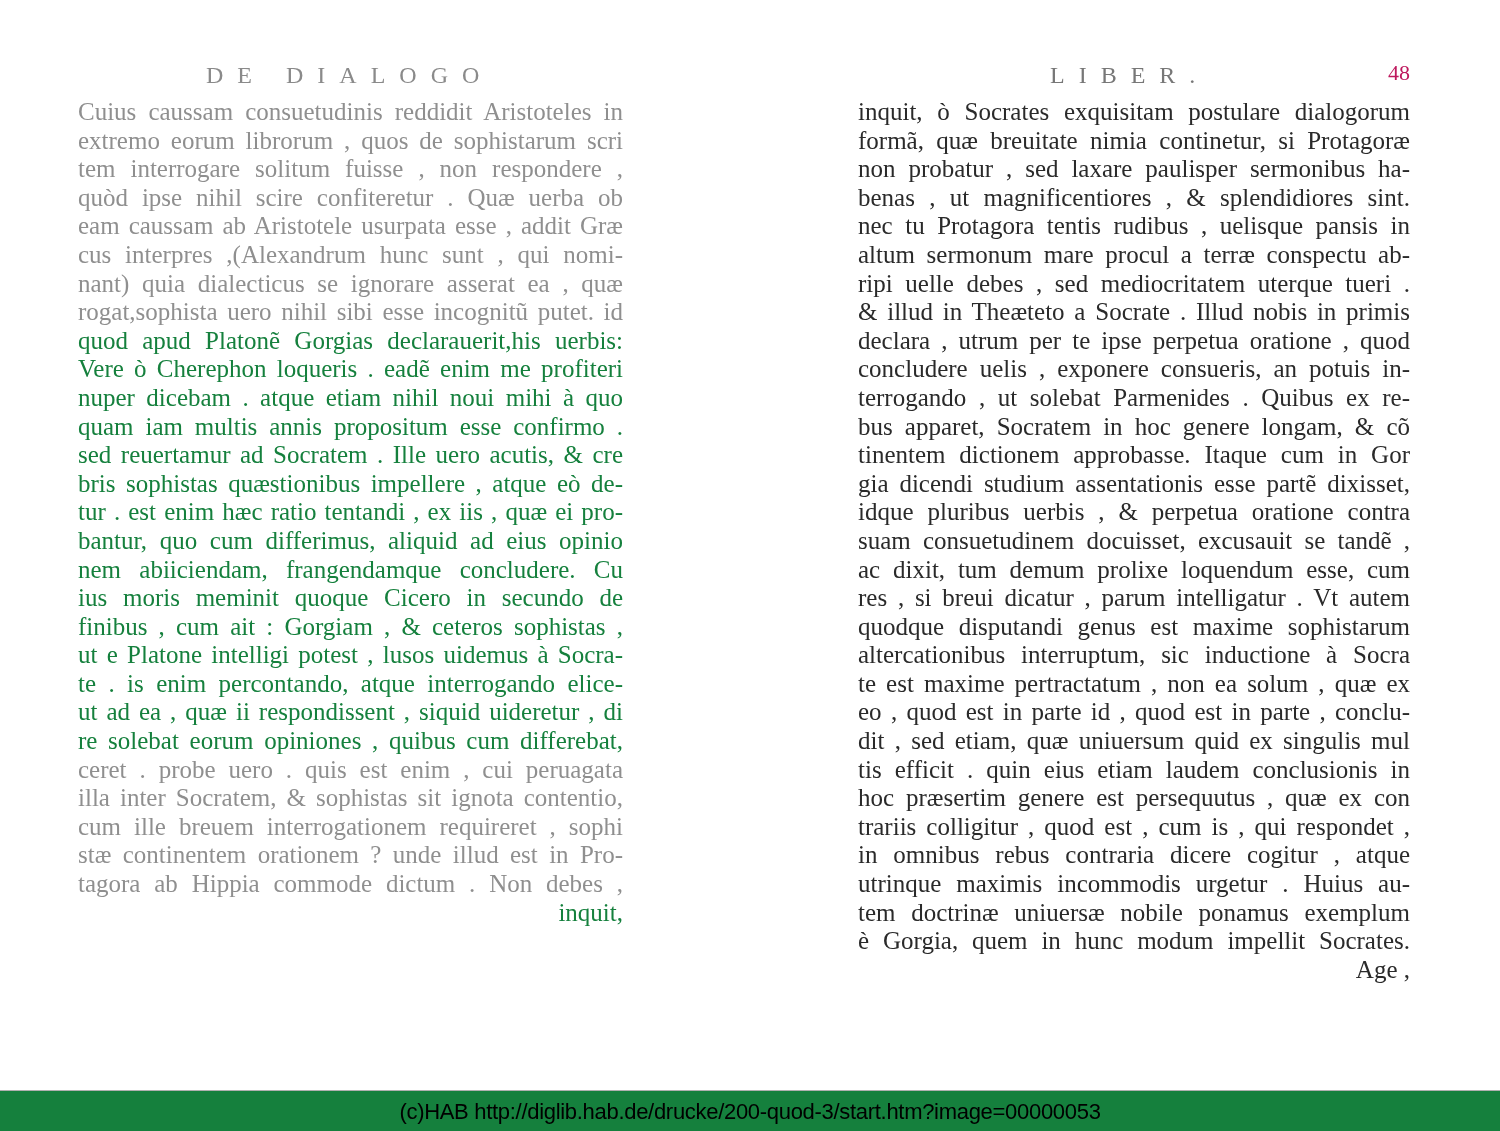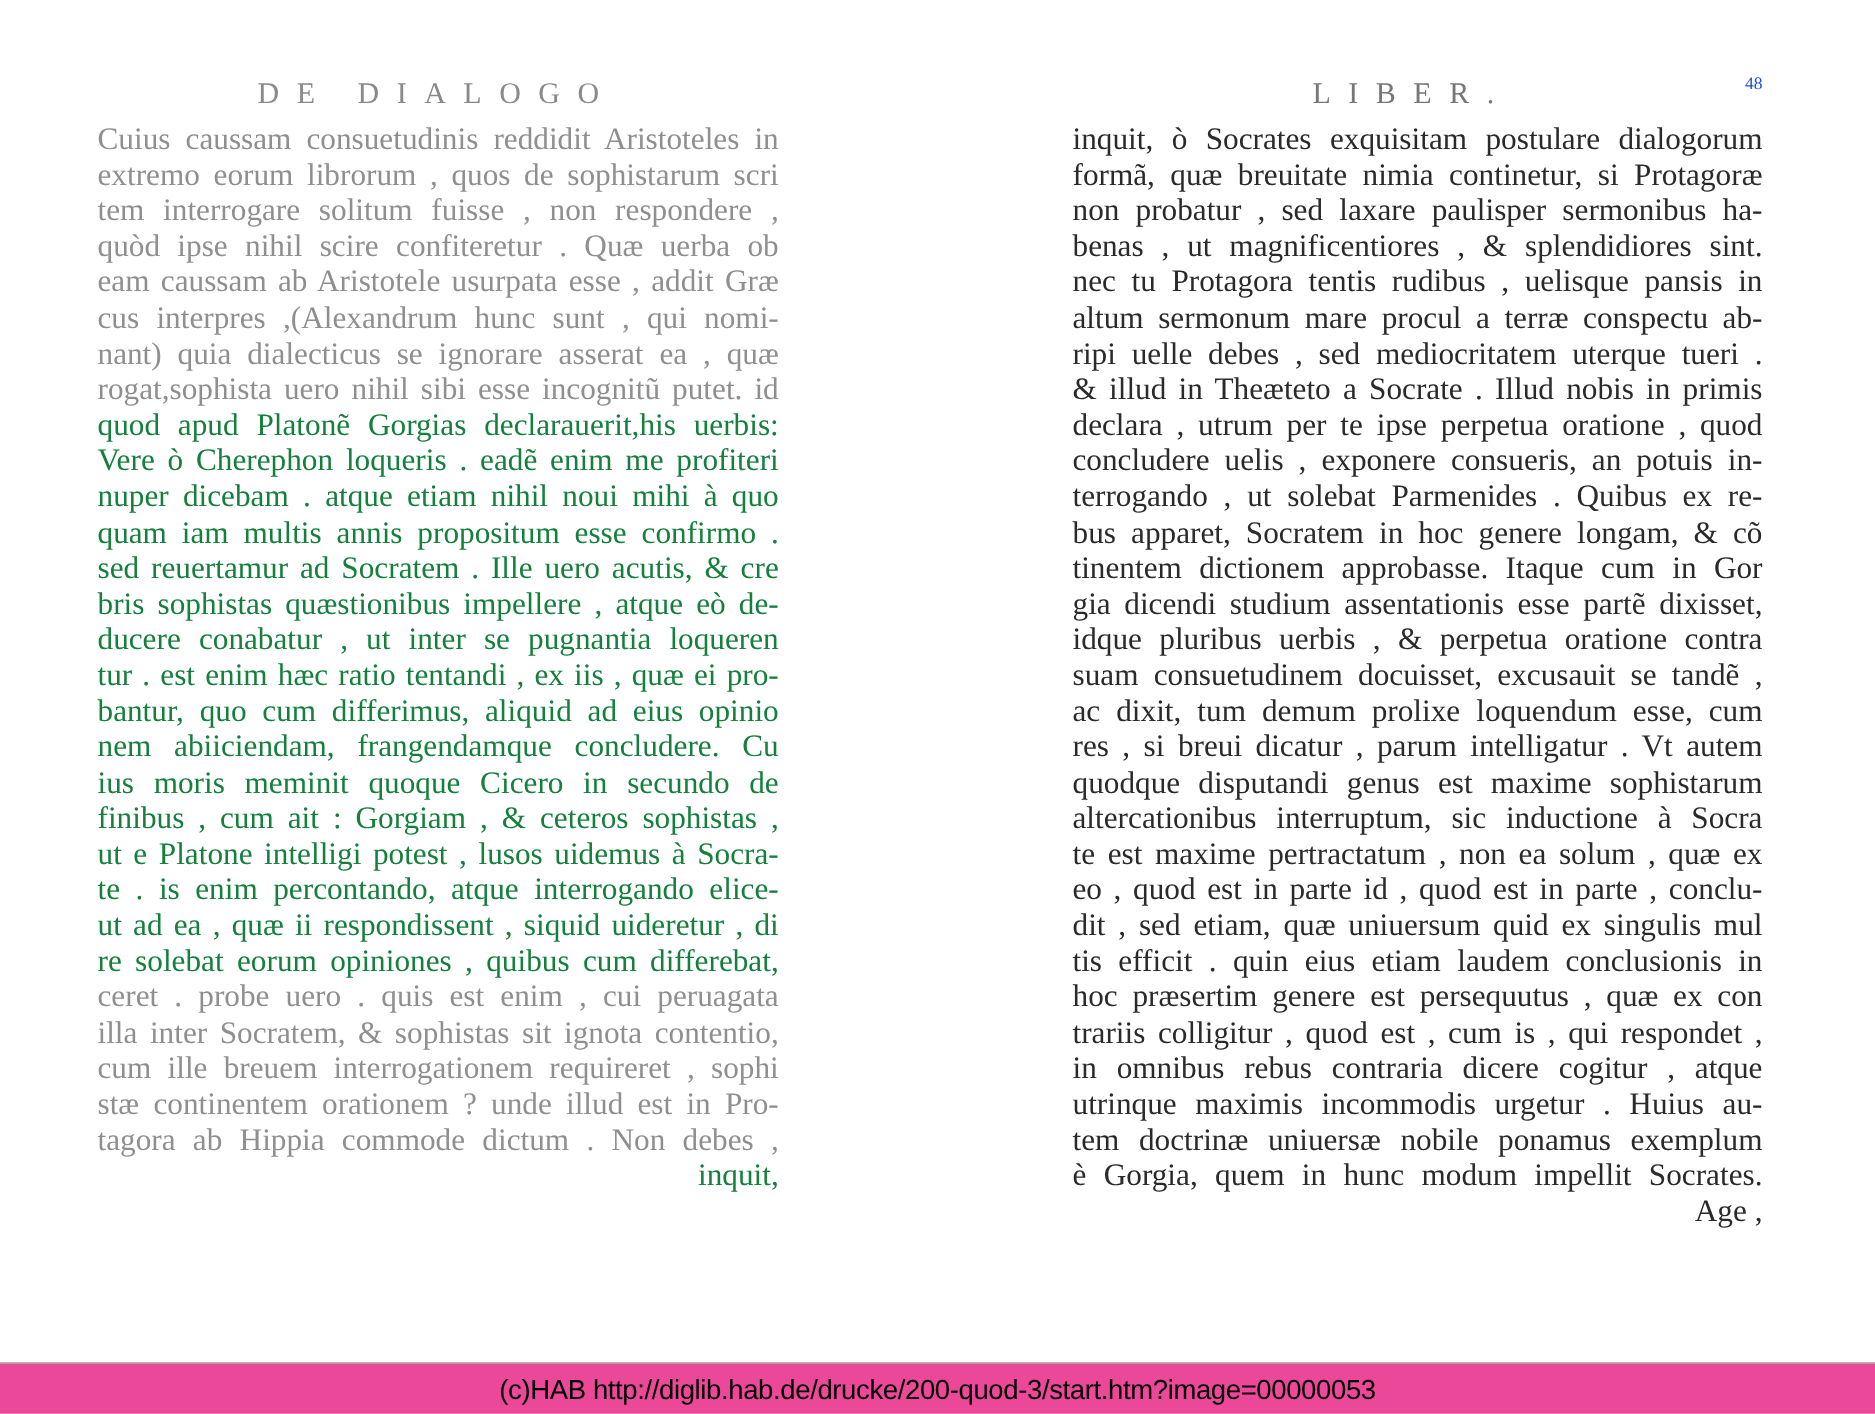--- a/index.html
+++ b/index.html
@@ -35,22 +35,22 @@
       color: #8a8a8a;
       white-space: nowrap;
     }
     .page-left .running-head { left: 128px; }
     .page-right .running-head { left: 192px; color: #777; }
     .folio {
       position: absolute;
       top: 60px;
       right: 0;
       font-family: "Liberation Serif", serif;
-      font-size: 14px;
-      color: #1d4ed8;
+      font-size: 22px;
+      color: #be185d;
     }
     .text-block {
       position: absolute;
       top: 98px;
       left: 0;
       width: 100%;
       margin: 0;
       padding: 0;
       list-style: none;
     }
@@ -70,21 +70,21 @@
     .line.right-only {
       text-align: right;
       text-align-last: right;
     }
     .footer-bar {
       position: absolute;
       left: 0;
       top: 1090px;
       width: 1500px;
       height: 41px;
-      background: #ec4899;
+      background: #15803d;
       border-top: 1px solid #b0b0b0;
       display: flex;
       align-items: center;
       justify-content: center;
     }
     .footer-text {
       font-family: "Liberation Sans", "DejaVu Sans", sans-serif;
       font-size: 22px;
       color: #000;
       letter-spacing: -0.3px;
@@ -103,21 +103,20 @@
     <li class="line faded">eam caussam ab Aristotele usurpata esse , addit Græ</li>
     <li class="line faded">cus interpres ,(Alexandrum hunc sunt , qui nomi-</li>
     <li class="line faded">nant) quia dialecticus se ignorare asserat ea , quæ</li>
     <li class="line faded">rogat,sophista uero nihil sibi esse incognitũ putet. id</li>
     <li class="line">quod apud Platonẽ Gorgias declarauerit,his uerbis:</li>
     <li class="line">Vere ò Cherephon loqueris . eadẽ enim me profiteri</li>
     <li class="line">nuper dicebam . atque etiam nihil noui mihi à quo</li>
     <li class="line">quam iam multis annis propositum esse confirmo .</li>
     <li class="line">sed reuertamur ad Socratem . Ille uero acutis, &amp; cre</li>
     <li class="line">bris sophistas quæstionibus impellere , atque eò de-</li>
-    <li class="line">ducere conabatur , ut inter se pugnantia loqueren</li>
     <li class="line">tur . est enim hæc ratio tentandi , ex iis , quæ ei pro-</li>
     <li class="line">bantur, quo cum differimus, aliquid ad eius opinio</li>
     <li class="line">nem abiiciendam, frangendamque concludere. Cu</li>
     <li class="line">ius moris meminit quoque Cicero in secundo de</li>
     <li class="line">finibus , cum ait : Gorgiam , &amp; ceteros sophistas ,</li>
     <li class="line">ut e Platone intelligi potest , lusos uidemus à Socra-</li>
     <li class="line">te . is enim percontando, atque interrogando elice-</li>
     <li class="line">ut ad ea , quæ ii respondissent , siquid uideretur , di</li>
     <li class="line">re solebat eorum opiniones , quibus cum differebat,</li>
     <li class="line faded">ceret . probe uero . quis est enim , cui peruagata</li>

